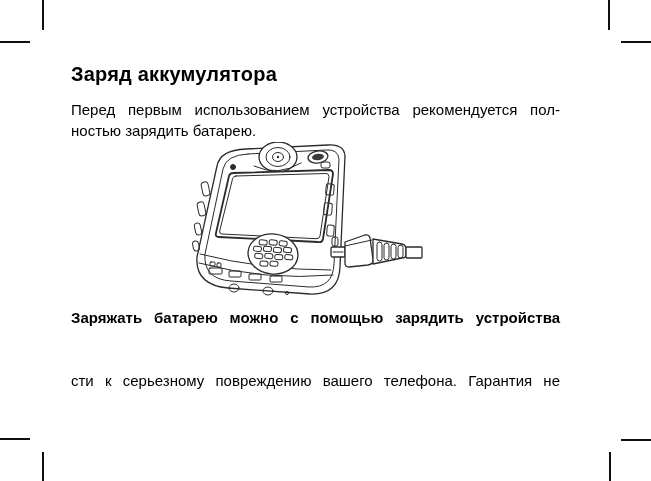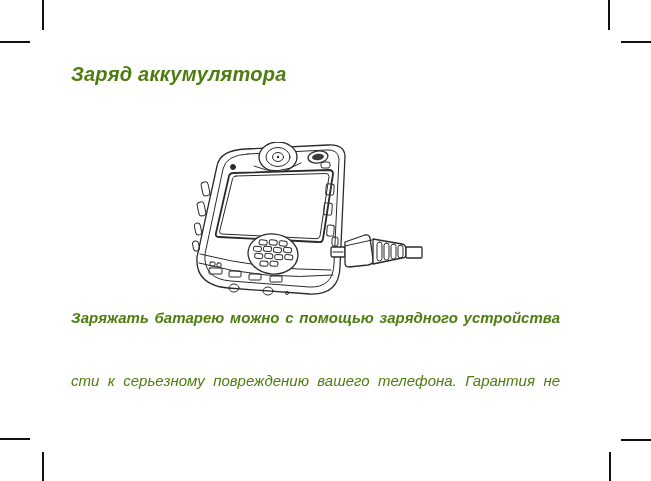--- a/index.html
+++ b/index.html
@@ -7,22 +7,21 @@
     padding: 0;
     background: #ffffff;
   }
   .page {
     position: relative;
     width: 651px;
     height: 481px;
     background: #ffffff;
     overflow: hidden;
     font-family: "Liberation Sans", sans-serif;
-    color: #4d7c0f;
-    font-style: italic;
+    color: #000000;
   }
   
   .mark {
     position: absolute;
     background: #101010;
   }
   .mark.v { width: 2px; height: 30px; }
   .mark.h { width: 30px; height: 2px; }
   .tl-v { left: 42px;  top: 0; }
   .tl-h { left: 0;     top: 41px; }
@@ -77,20 +76,24 @@
   <div class="mark h tl-h"></div>
   <div class="mark v tr-v"></div>
   <div class="mark h tr-h"></div>
   <div class="mark h bl-h"></div>
   <div class="mark v bl-v"></div>
   <div class="mark h br-h"></div>
   <div class="mark v br-v"></div>
 
   <div class="textblock heading">Заряд аккумулятора</div>
 
+  <div class="textblock para para-1">
+    <div class="line just">Перед первым использованием устройства рекомендуется пол-</div>
+    <div class="line">ностью зарядить батарею.</div>
+  </div>
 
   <div class="figure">
     <svg viewBox="0 0 240 165" width="240" height="165">
       <g fill="none" stroke="#2b2b2b" stroke-width="1.3" stroke-linejoin="round" stroke-linecap="round">
 
         <path fill="#ffffff" d="M58,7 L140,3 Q156,2 157,14 L152,125 Q151,153 122,152 L40,146 Q7,143 9,115 L29,24 Q32,8 58,7 Z"></path>
         <path stroke-width="1" d="M60,12 L138,8 Q150,7 151,17 L146,122 Q145,146 121,145 L43,139 Q15,137 17,112 L35,27 Q38,13 60,12 Z"></path>
 
         <ellipse cx="90" cy="15" rx="19" ry="15" fill="#ffffff"></ellipse>
         <ellipse cx="90" cy="15" rx="12" ry="9.5" stroke-width="1"></ellipse>
@@ -169,20 +172,20 @@
             <rect x="203" y="102" width="5" height="15" rx="2.5"></rect>
             <rect x="210" y="103" width="5" height="13" rx="2.5"></rect>
           </g>
           <rect x="218" y="105" width="16" height="11" rx="1" fill="#ffffff"></rect>
         </g>
       </g>
     </svg>
   </div>
 
   <div class="textblock para para-2">
-    <div class="line just">Заряжать батарею можно с помощью зарядного устройства</div>
+    <div class="line just">Заряжать батарею можно с помощью зарядить устройства</div>
   </div>
 
   <div class="textblock para para-3">
     <div class="line just">сти к серьезному повреждению вашего телефона. Гарантия не</div>
   </div>
 
 </div>
 
 </body></html>

